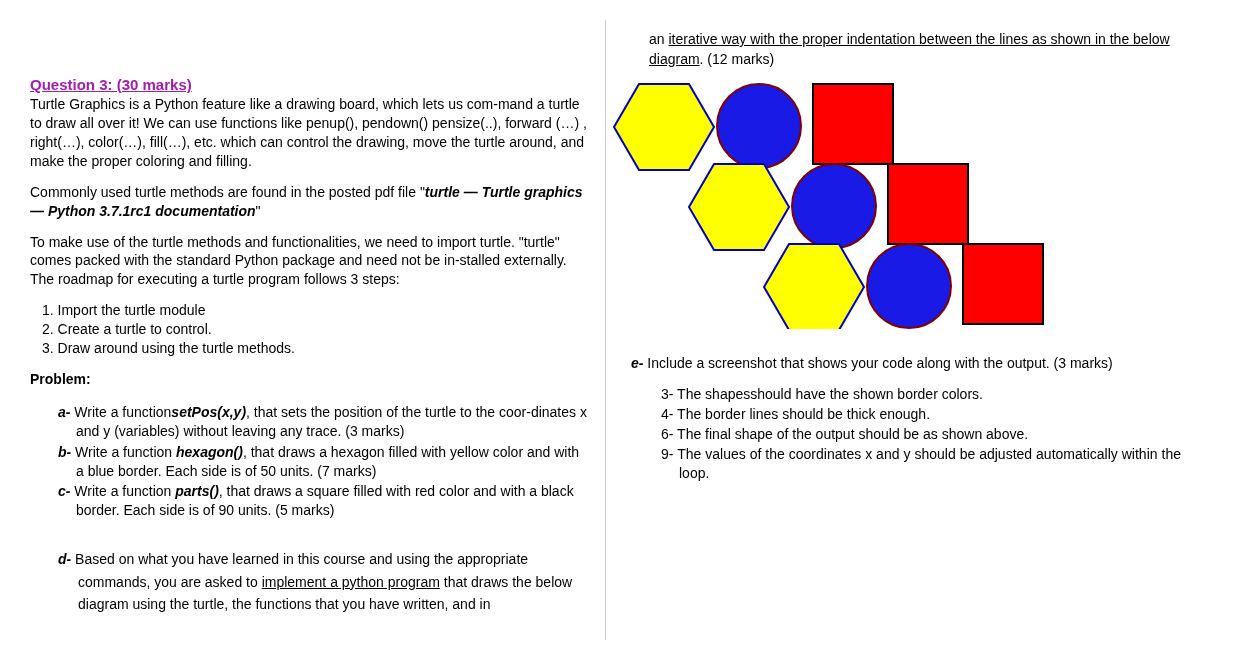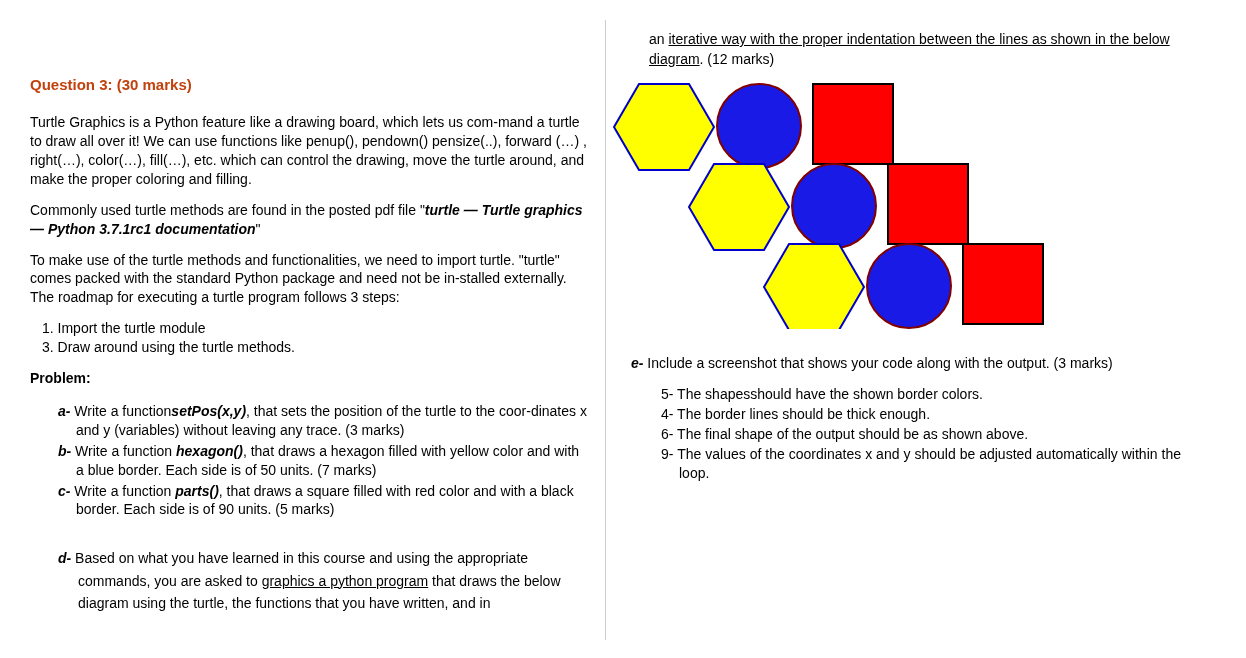--- a/index.html
+++ b/index.html
@@ -16,23 +16,23 @@
       width: 590px;
       padding: 0 15px;
     }
     .divider {
       width: 1px;
       background: #ccc;
       min-height: 620px;
     }
     .q-title {
       font-weight: bold;
-      color: #c2410c;
+      text-decoration: underline;
+      color: #a21caf;
       margin-top: 55px;
-      margin-bottom: 18px;
       font-size: 15px;
     }
     p { margin-bottom: 12px; }
     .doc-ref { font-style: italic; font-weight: bold; }
     .steps { margin-left: 12px; margin-bottom: 12px; }
     .prob-label { font-weight: bold; margin-bottom: 14px; margin-top: 4px;}
     .sub-list { margin-left: 28px; margin-bottom: 28px; }
     .sub-item { margin-bottom: 2px; text-indent: -18px; padding-left: 18px; }
     .lead { font-weight: bold; font-style: italic; }
     .fn-name { font-weight: bold; font-style: italic; }
@@ -56,39 +56,40 @@
   <p>Turtle Graphics is a Python feature like a drawing board, which lets us com-mand a turtle to draw all over it! We can use functions like penup(), pendown() pensize(..), forward (…) , right(…), color(…), fill(…), etc. which can control the drawing, move the turtle around, and make the proper coloring and filling.</p>
 
   <p>
     <span>Commonly used turtle methods are found in the posted pdf file "</span><span class="doc-ref">turtle — Turtle graphics — Python 3.7.1rc1 documentation</span><span>"</span>
   </p>
 
   <p>To make use of the turtle methods and functionalities, we need to import turtle. "turtle" comes packed with the standard Python package and need not be in-stalled externally. The roadmap for executing a turtle program follows 3 steps:</p>
 
   <div class="steps">
     <div>1. Import the turtle module</div>
+    <div>2. Create a turtle to control.</div>
     <div>3. Draw around using the turtle methods.</div>
   </div>
 
   <div class="prob-label">Problem:</div>
 
   <div class="sub-list">
     <div class="sub-item">
       <span class="lead">a-</span><span> Write a function</span><span class="fn-name">setPos(x,y)</span><span>, that sets the position of the turtle to the coor-dinates x and y (variables) without leaving any trace. (3 marks)</span>
     </div>
     <div class="sub-item">
       <span class="lead">b-</span><span> Write  a function </span><span class="fn-name">hexagon()</span><span>, that draws a hexagon filled with yellow color and with a blue border. Each side is of 50 units. (7 marks)</span>
     </div>
     <div class="sub-item">
       <span class="lead">c-</span><span> Write  a function </span><span class="fn-name">parts()</span><span>, that draws a square filled with red color and with a black border. Each side is of 90 units. (5 marks)</span>
     </div>
   </div>
 
   <div class="d-item">
-    <span class="lead">d-</span><span> Based on what you have learned in this course and using the appropriate commands, you are asked to </span><span class="underline">graphics a python program</span><span> that draws the below diagram using the turtle, the functions that you have written, and in</span>
+    <span class="lead">d-</span><span> Based on what you have learned in this course and using the appropriate commands, you are asked to </span><span class="underline">implement a python program</span><span> that draws the below diagram using the turtle, the functions that you have written, and in</span>
   </div>
 </div>
 
 <div class="divider"></div>
 
 <div class="column">
 
   <div class="right-top">
     <span>an </span><span class="underline">iterative way with the proper indentation between the lines as shown in the below diagram</span><span>. (12 marks)</span>
   </div>
@@ -115,19 +116,19 @@
       </g>
     </svg>
   </div>
 
   <div class="e-item">
     <span class="lead">e-</span><span> Include a screenshot that shows your code along with the output. (3 marks)</span>
   </div>
 
 
   <div class="points">
-    <div class="point">5- The shapesshould have the shown border colors.</div>
+    <div class="point">3- The shapesshould have the shown border colors.</div>
     <div class="point">4- The border lines should be thick enough.</div>
     <div class="point">6- The final shape of the output should be as shown above.</div>
     <div class="point justify">9- The values of the coordinates x and y should be adjusted automatically within the loop.</div>
   </div>
 
 </div>
 
 </body></html>

